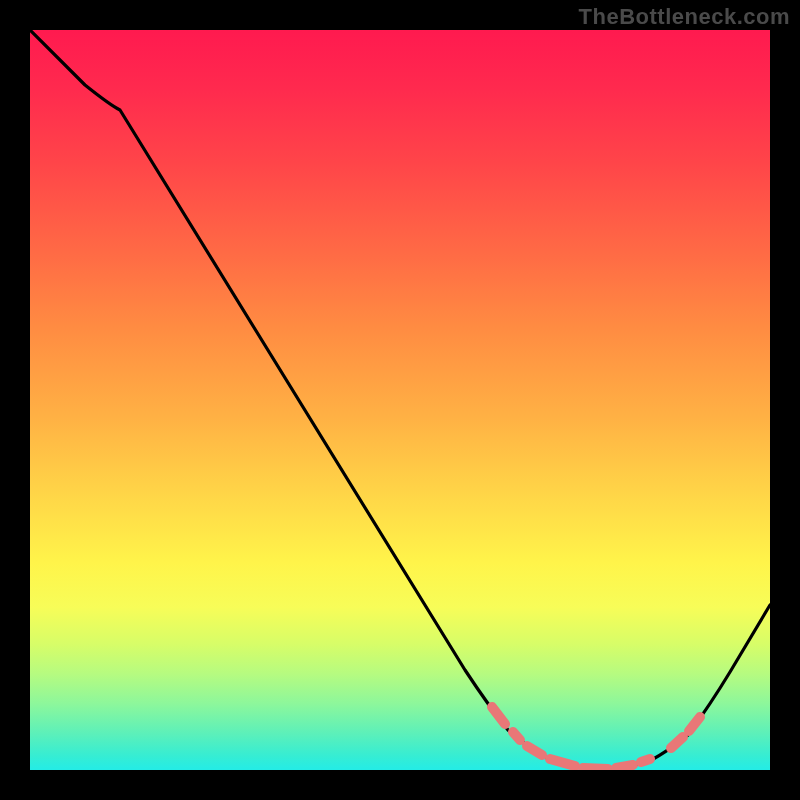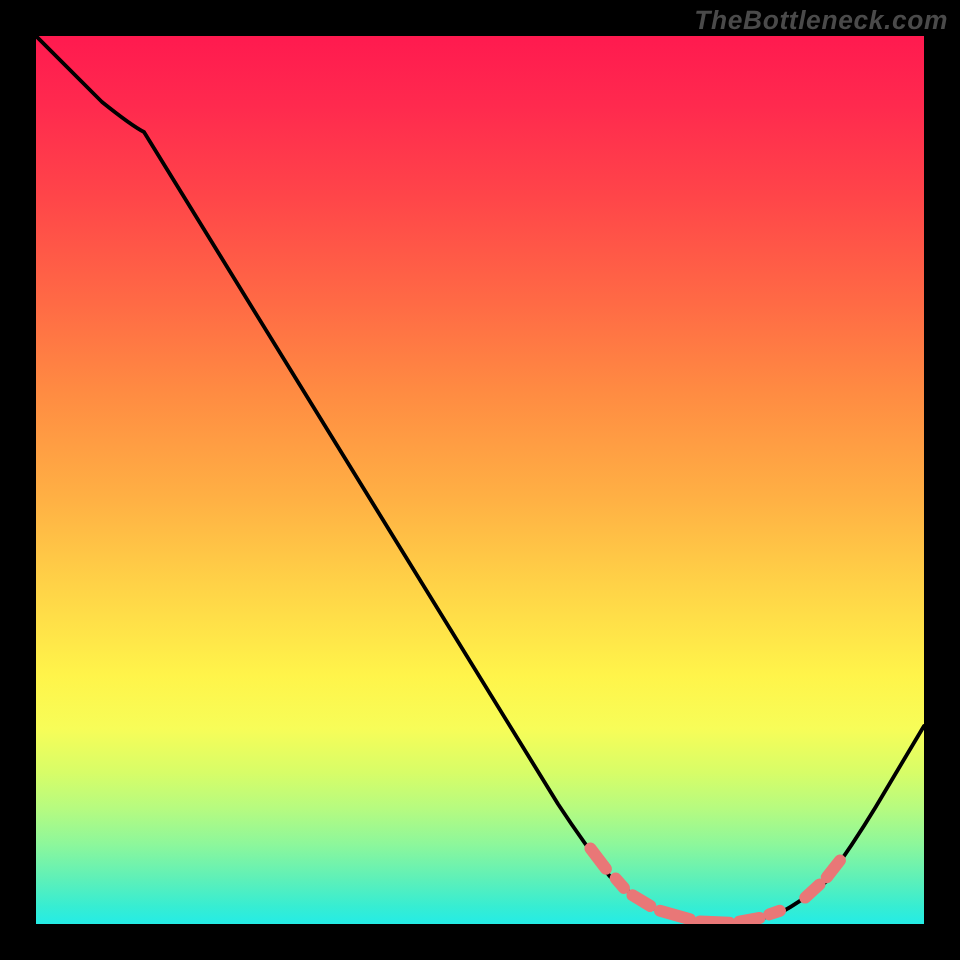--- a/index.html
+++ b/index.html
@@ -9,21 +9,20 @@
     height: 800px;
     background: #000;
     overflow: hidden;
     font-family: Arial, Helvetica, sans-serif;
   }
   .frame {
     position: relative;
     width: 800px;
     height: 800px;
     background: #000;
-    font-style: italic;
   }
   .watermark {
     position: absolute;
     top: 4px;
     right: 10px;
     color: #4a4a4a;
     font-size: 22px;
     font-weight: 600;
     letter-spacing: 0.5px;
     z-index: 50;

